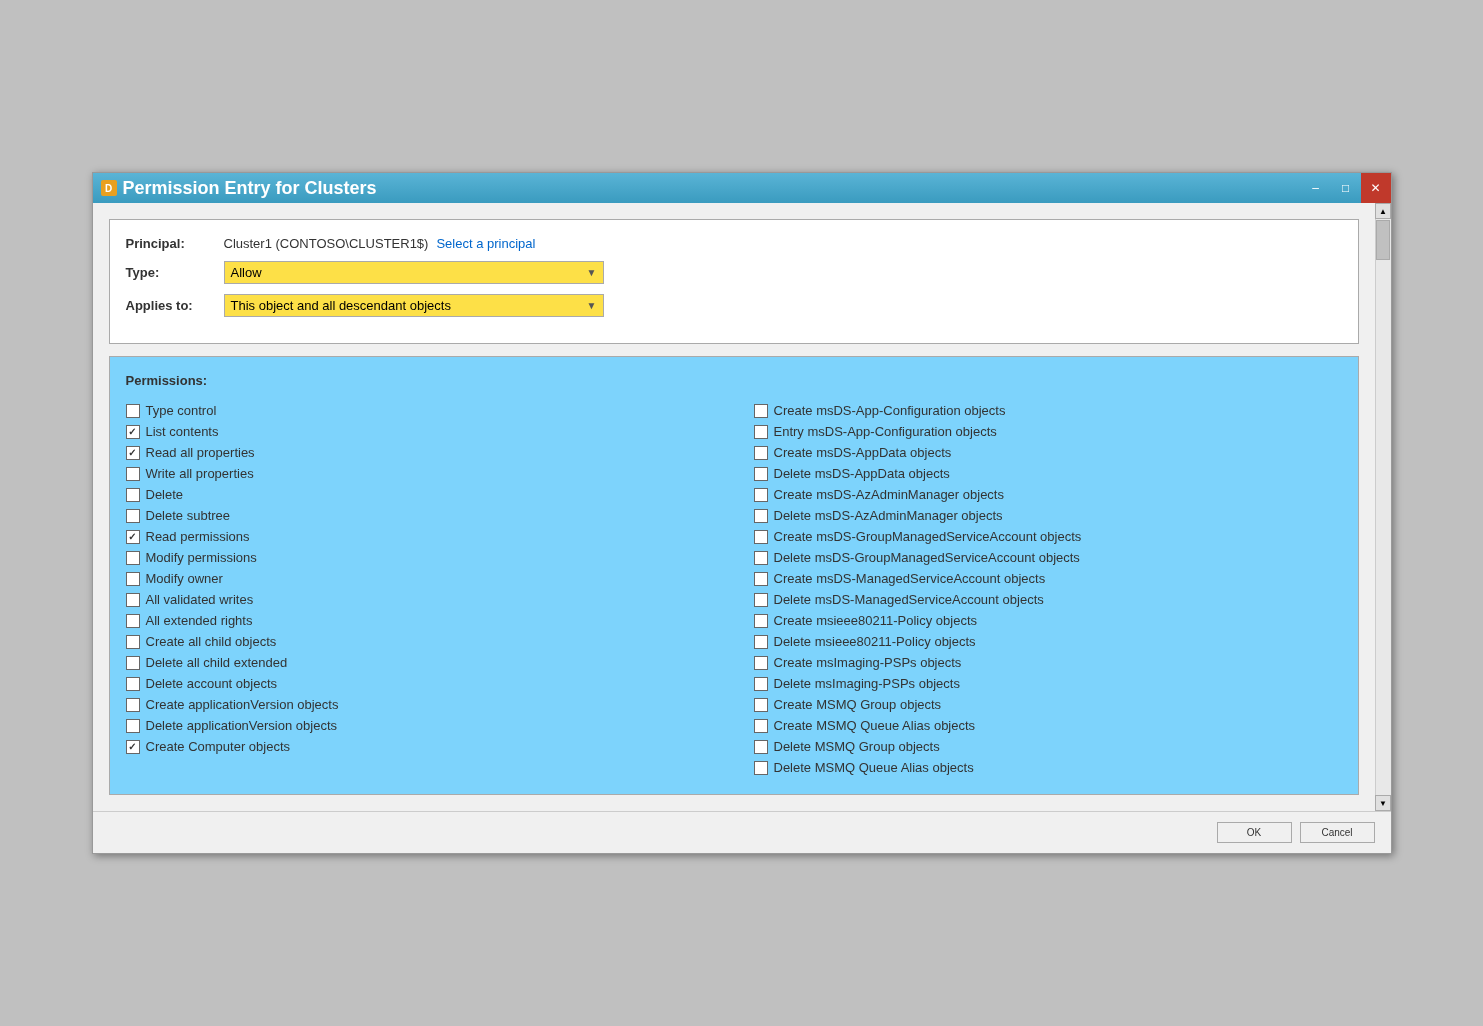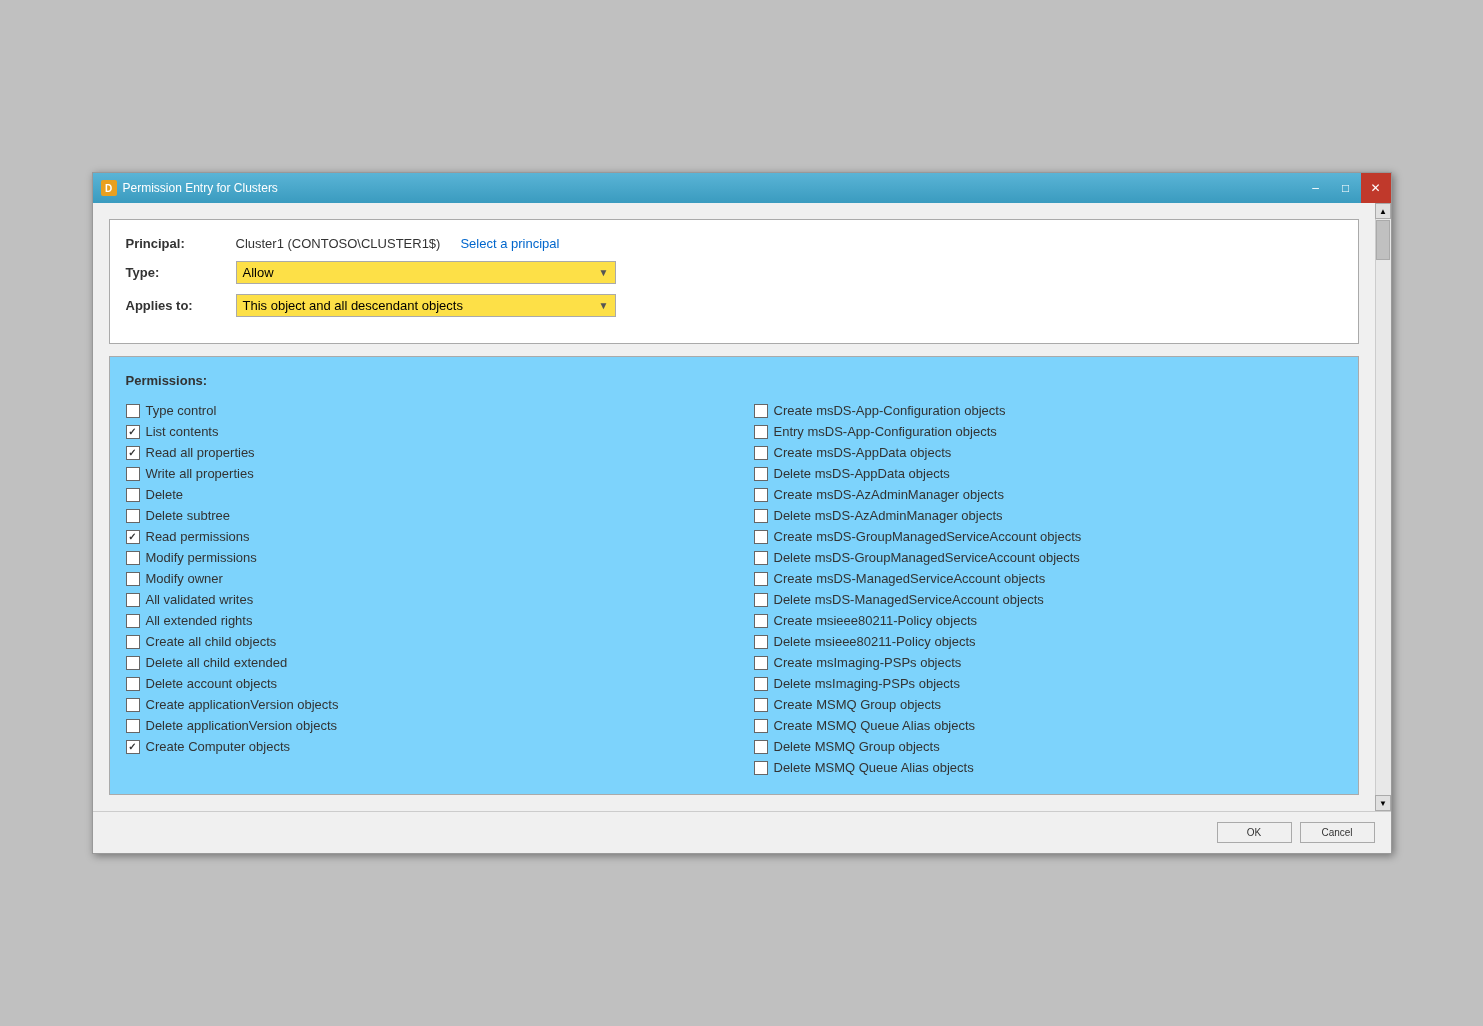--- a/index.html
+++ b/index.html
@@ -40,22 +40,22 @@
       border-radius: 2px;
       display: flex;
       align-items: center;
       justify-content: center;
       font-size: 10px;
       color: white;
       font-weight: bold;
     }
     .title-bar-text {
       color: white;
-      font-size: 12px;
-      font-weight: 400;
+      font-size: 18px;
+      font-weight: 700;
     }
     .title-bar-controls {
       display: flex;
       height: 30px;
     }
     .title-bar-btn {
       width: 30px;
       height: 30px;
       border: none;
       background: transparent;
@@ -114,21 +114,21 @@
 
     .section-box {
       background: white;
       border: 1px solid #aaa;
       padding: 16px;
     }
     .field-row {
       display: flex;
       align-items: center;
       margin-bottom: 10px;
-      gap: 20px;
+      gap: 8px;
     }
     .field-label {
       font-weight: 600;
       min-width: 90px;
       color: #333;
     }
     .field-value {
       color: #333;
     }
     .link-blue {

